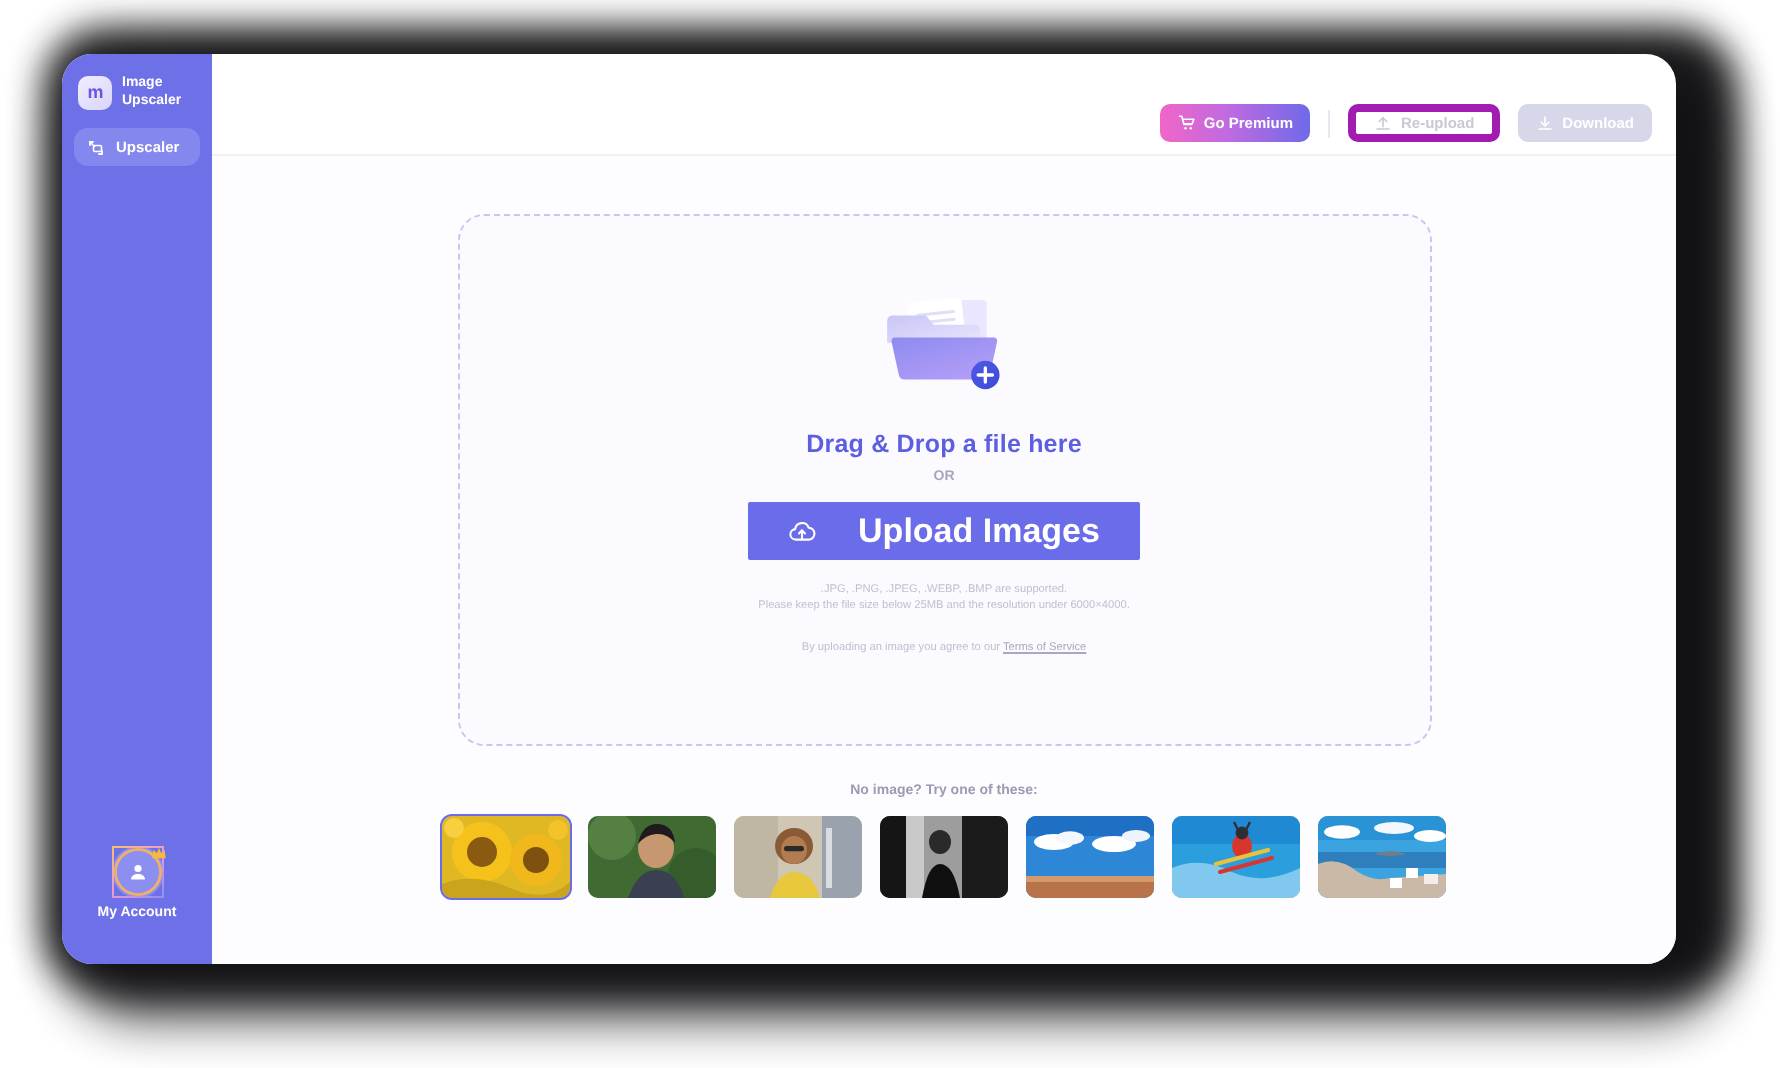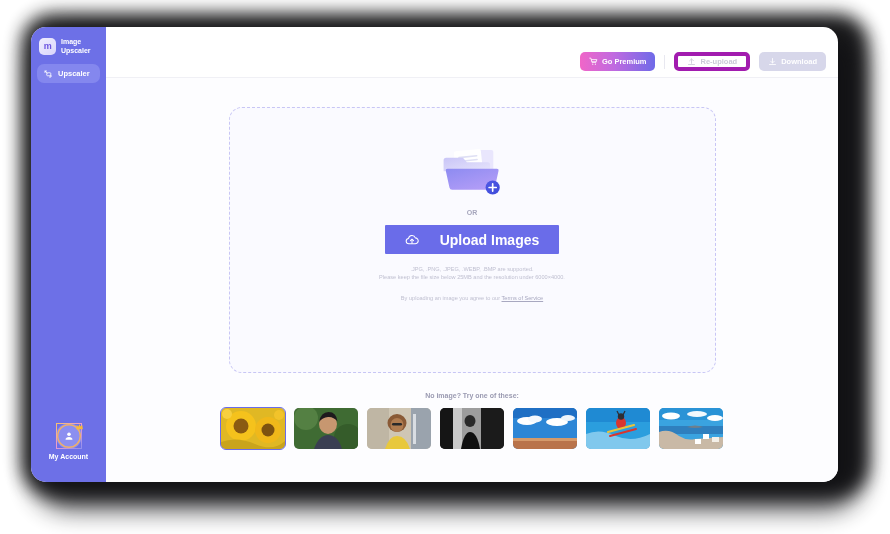--- a/index.html
+++ b/index.html
@@ -154,21 +154,21 @@
     letter-spacing: .1px;
   }
   #drop-or { margin-top: 6px; font-size: 7px; color: #a6a6bd; font-weight: bold; }
 
   #btn-upload {
     margin-top: 9px;
     height: 29px; border-radius: 1px;
     background: #6a6ce9; color: #ffffff;
     display: flex; align-items: center; gap: 21px;
     padding: 0 20px;
-    font-size: 14px; font-weight: bold;
+    font-size: 17px; font-weight: bold;
     border: none; cursor: pointer;
   }
 
   .hint {
     font-size: 5.6px; color: #bfbfd0; margin-top: 0; line-height: 8px;
     text-align: center;
   }
   #hint-formats { margin-top: 11px; }
 
   #terms {
@@ -304,20 +304,21 @@
             </g>
 
             <path d="M20 26 h26 l6 7 h32 a4 4 0 0 1 4 4 v10 h-72 v-17 a4 4 0 0 1 4 -4z" fill="url(#gFolderBack)"></path>
 
             <path d="M16 44 h88 a3 3 0 0 1 2.9 3.7 l-6.6 30 a5 5 0 0 1 -4.9 4 h-72 a5 5 0 0 1 -4.9 -4 l-6.6 -30 a3 3 0 0 1 2.9 -3.7z" transform="translate(4,0) scale(0.86) translate(6,6)" fill="url(#gFolderFront)"></path>
 
             <circle cx="92" cy="72" r="11" fill="url(#gPlus)"></circle>
             <path d="M92 66.5 v11 M86.5 72 h11" stroke="#ffffff" stroke-width="2.6" stroke-linecap="round"></path>
           </svg>
 
+          <div id="drop-title">Drag &amp; Drop a file here</div>
           <div id="drop-or">OR</div>
 
           <button id="btn-upload">
             <svg width="14" height="14" viewBox="0 0 24 24">
               <path d="M6.5 18.5a4.5 4.5 0 0 1 -.4 -8.98 6 6 0 0 1 11.6 -1.2 4.2 4.2 0 0 1 -.2 10.18z" fill="none" stroke="#ffffff" stroke-width="1.8" stroke-linejoin="round"></path>
               <path d="M12 17.5v-6.5" stroke="#ffffff" stroke-width="1.8" stroke-linecap="round"></path>
               <path d="M9.4 13.2 L12 10.6 l2.6 2.6" fill="none" stroke="#ffffff" stroke-width="1.8" stroke-linecap="round" stroke-linejoin="round"></path>
             </svg>
             <span>Upload Images</span>
           </button>

